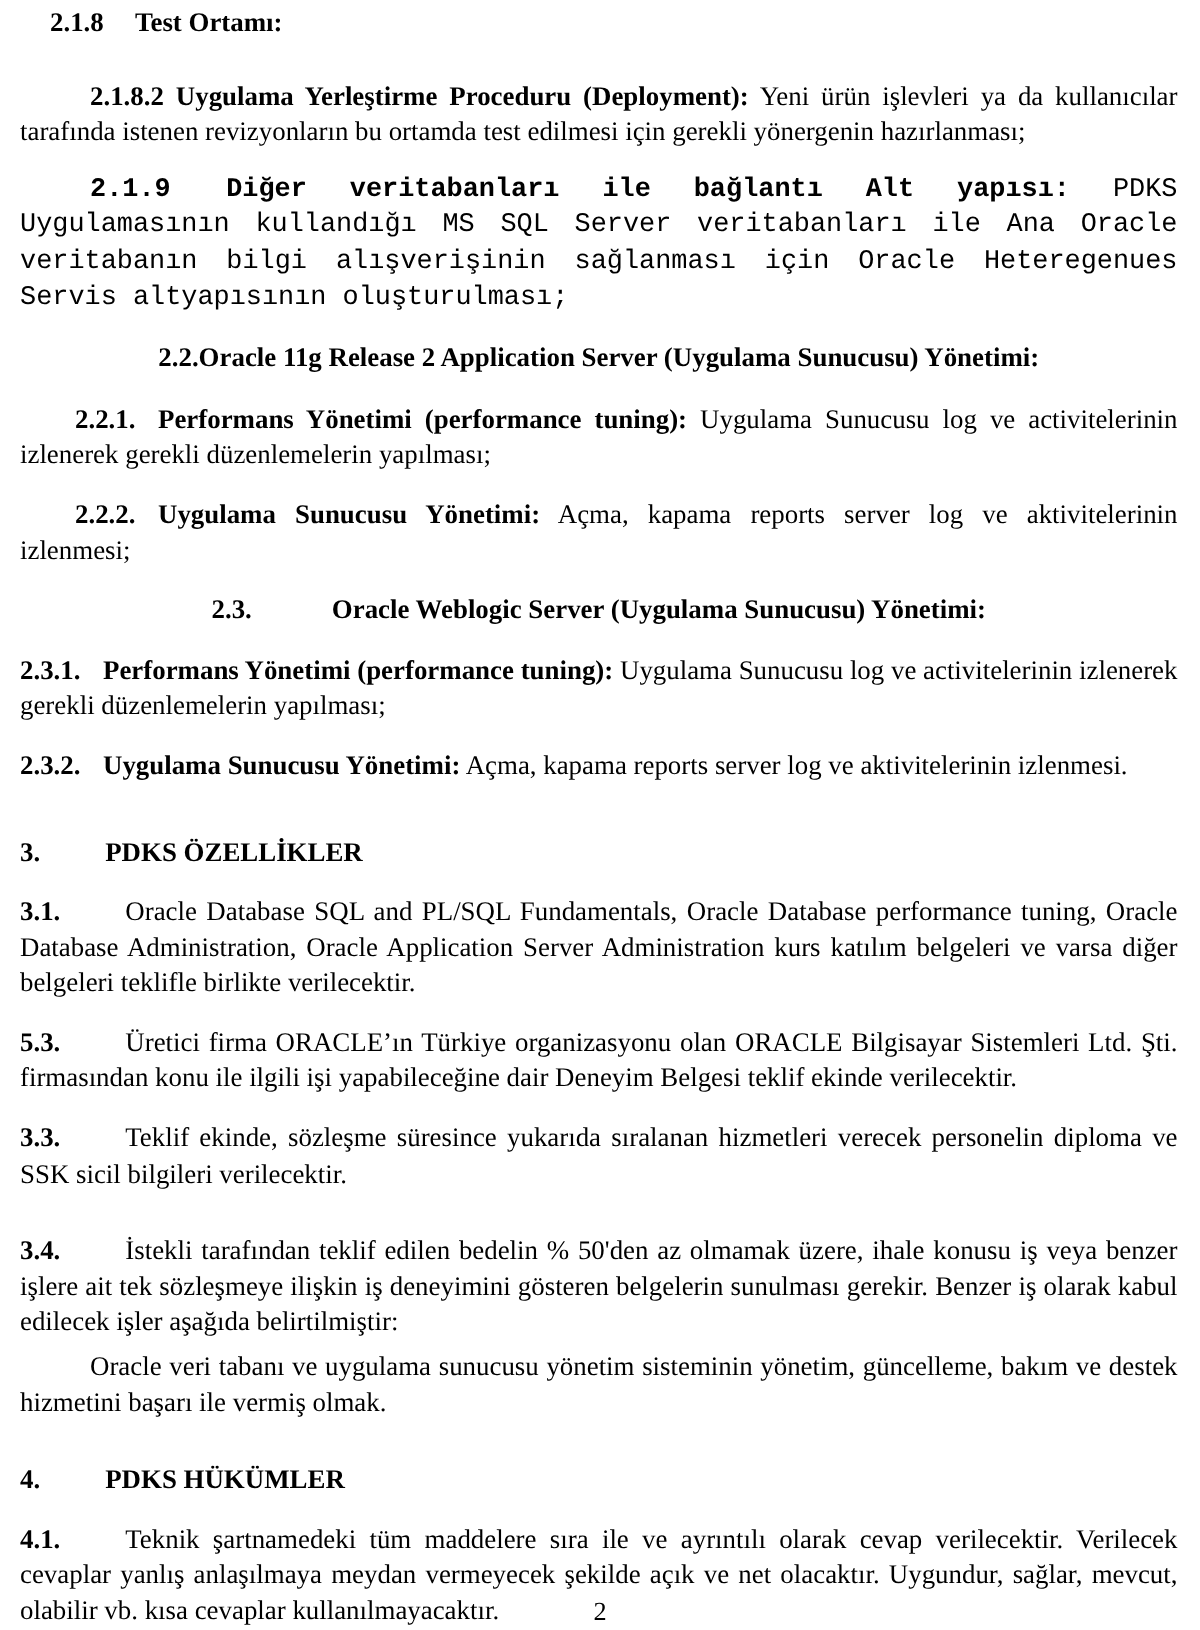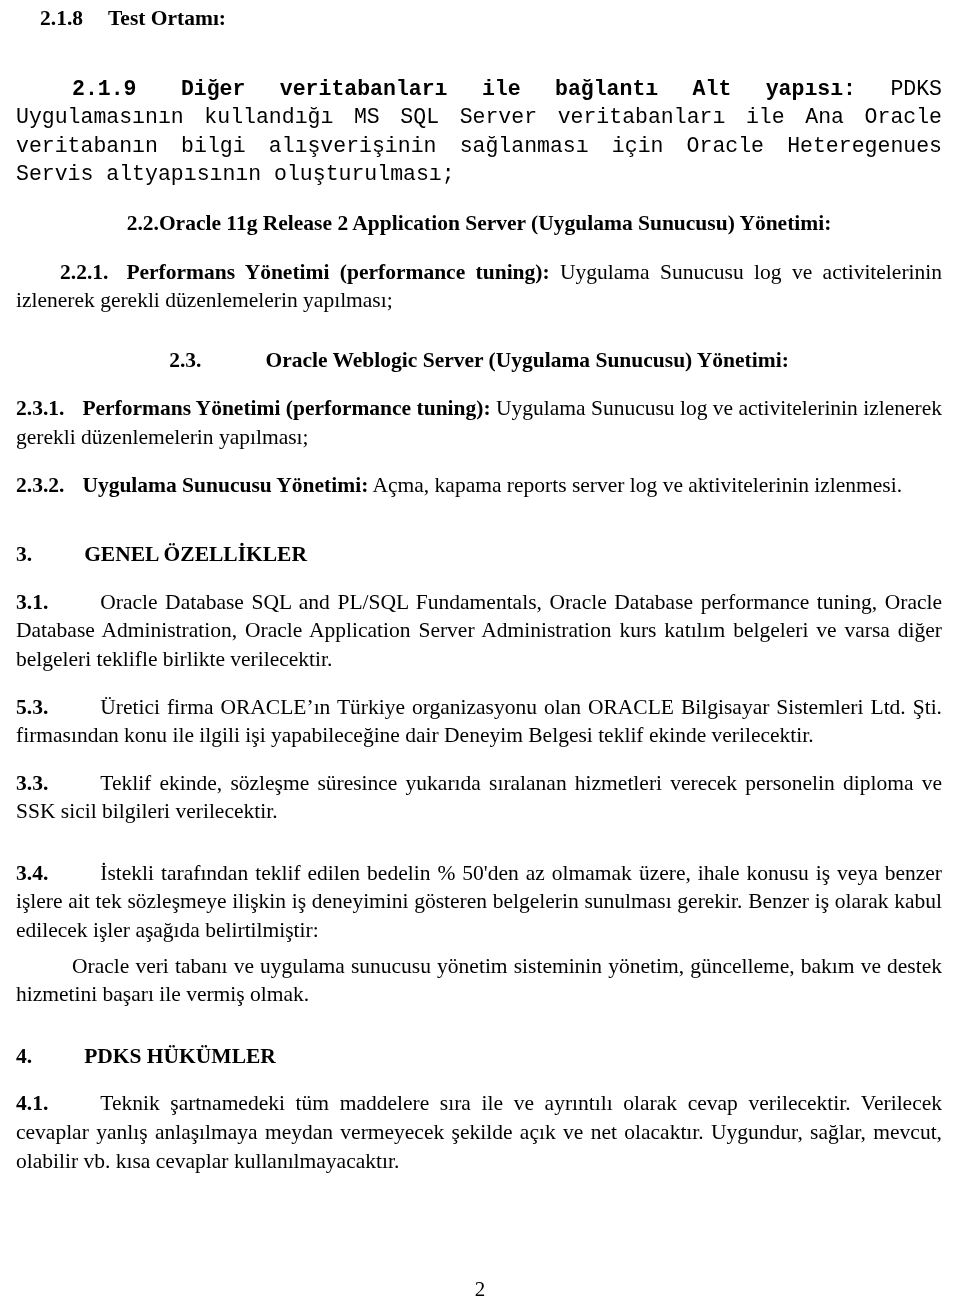--- a/index.html
+++ b/index.html
@@ -118,20 +118,23 @@
 
     <p class="h-l2">
       <span class="num">2.1.8</span><span>Test Ortamı:</span>
     </p>
 
     <div class="spacer-sm"></div>
 
 
     <div class="spacer-sm"></div>
 
+    <p class="item-sub">
+      <span class="b">2.1.8.2</span><span class="b">&nbsp;</span><span class="b">Uygulama Yerleştirme Proceduru (Deployment):</span> <span>Yeni ürün işlevleri ya da kullanıcılar tarafında istenen revizyonların bu ortamda test edilmesi için gerekli yönergenin hazırlanması;</span>
+    </p>
 
     <div class="spacer-sm"></div>
 
     <p class="item-l3">
       <span class="b num-gap">2.1.9</span><span class="b">&nbsp;</span><span class="b">Diğer veritabanları ile bağlantı Alt yapısı:</span> <span>PDKS Uygulamasının kullandığı MS SQL Server veritabanları ile Ana Oracle veritabanın bilgi alışverişinin sağlanması için Oracle Heteregenues Servis altyapısının oluşturulması;</span>
     </p>
 
     <div class="spacer-sm"></div>
 
     <p class="h-flush">
@@ -139,20 +142,23 @@
     </p>
 
     <div class="spacer-sm"></div>
 
     <p class="item-ind">
       <span class="b">2.2.1.</span><span class="b gap"></span><span class="b">Performans Yönetimi (performance tuning):</span> <span>Uygulama Sunucusu log ve activitelerinin izlenerek gerekli düzenlemelerin yapılması;</span>
     </p>
 
     <div class="spacer-sm"></div>
 
+    <p class="item-ind">
+      <span class="b">2.2.2.</span><span class="b gap"></span><span class="b">Uygulama Sunucusu Yönetimi:</span> <span>Açma, kapama reports server log ve aktivitelerinin izlenmesi;</span>
+    </p>
 
     <div class="spacer-sm"></div>
 
     <p class="h-flush">
       <span>2.3.</span><span class="tabgap"></span><span>Oracle Weblogic Server (Uygulama Sunucusu) Yönetimi:</span>
     </p>
 
     <div class="spacer-sm"></div>
 
     <p class="item-flush">
@@ -161,21 +167,21 @@
 
     <div class="spacer-sm"></div>
 
     <p class="item-flush">
       <span class="b">2.3.2.</span><span class="b gap"></span><span class="b">Uygulama Sunucusu Yönetimi:</span> <span>Açma, kapama reports server log ve aktivitelerinin izlenmesi.</span>
     </p>
 
     <div class="spacer-lg"></div>
 
     <p class="h-major">
-      <span>3.</span><span class="tabgap"></span><span>GENEL ÖZELLİKLER</span>
+      <span>3.</span><span class="tabgap"></span><span>PDKS ÖZELLİKLER</span>
     </p>
 
     <div class="spacer-sm"></div>
 
     <p class="item-major">
       <span class="b">3.1.</span><span class="tabgap"></span><span>Oracle Database SQL and PL/SQL Fundamentals, Oracle Database performance tuning, Oracle Database Administration, Oracle Application Server Administration kurs katılım belgeleri ve varsa diğer belgeleri teklifle birlikte verilecektir.</span>
     </p>
 
     <div class="spacer-sm"></div>
 

